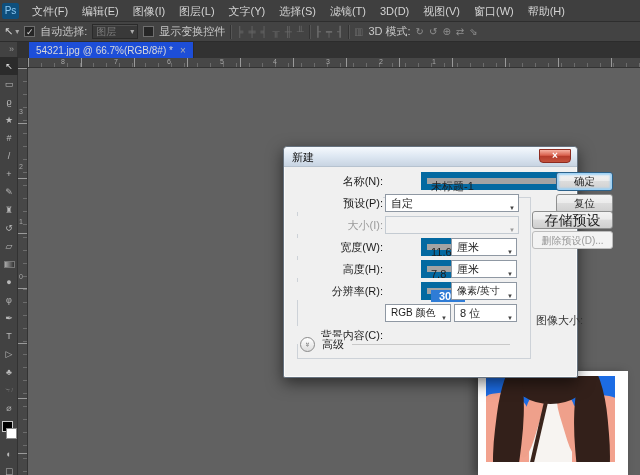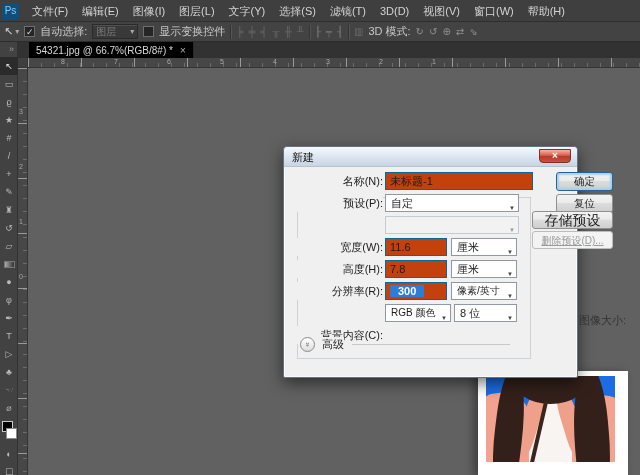--- a/index.html
+++ b/index.html
@@ -17,21 +17,21 @@
   .ob-caret { font-size:8px; color:#aaa; }
   .cb { width:11px; height:11px; background:#262626; border:1px solid #6e6e6e; color:#d8d8d8; font-size:9px; line-height:10px; text-align:center; }
   .ob-label { color:#c8c8c8; font-size:11px; white-space:nowrap; }
   .ob-drop { width:46px; height:15px; background:#393939; border:1px solid #2a2a2a; box-shadow:0 1px 0 #4f4f4f inset; color:#7d7d7d; font-size:10px; display:flex; align-items:center; justify-content:space-between; padding:0 3px;gap:14px; }
   .sep { width:1px; height:14px; background:#333; box-shadow:1px 0 0 #555; }
   .obi { color:#8f8f8f; font-size:10px; line-height:18px; }
   .obi.dim { color:#6a6a6a; }
 
   
   .tabbar { position:absolute; left:18px; top:42px; width:622px; height:16px; background:#323232; z-index:4; }
-  .tab { position:absolute; left:11px; top:0; height:16px; background:#000000; border-right:1px solid #2a2a2a; display:flex; align-items:center; gap:7px; padding:0 7px; }
+  .tab { position:absolute; left:11px; top:0; height:16px; background:#1d4ed8; border-right:1px solid #2a2a2a; display:flex; align-items:center; gap:7px; padding:0 7px; }
   .tab-title { color:#d8d8d8; font-size:10px; white-space:nowrap; }
   .tab-close { color:#b0b0b0; font-size:10px; }
 
   
   .toolcol { position:absolute; left:0; top:42px; width:18px; height:433px; background:#424242; border-right:1px solid #323232; z-index:4; }
   .tc-collapse { color:#9a9a9a; font-size:9px; text-align:right; padding:2px 3px 3px 0; }
   .tool { width:18px; height:18px; display:flex; align-items:center; justify-content:center; color:#b9b9b9; font-size:9px; }
   .tool.selected { background:#2b2b2b; color:#e8e8e8; }
   .grad-chip { width:11px; height:7px; background:linear-gradient(90deg,#aaa,#333); border:1px solid #777; }
   .swatches { position:relative; width:18px; height:24px; margin-top:4px; }
@@ -63,34 +63,34 @@
   .hair-l { left:7%; top:-12%; width:22%; height:150%; background:#33201a; border-radius:40% 60% 30% 50%; transform:rotate(7deg); }
   .hair-r { right:5%; top:-12%; width:27%; height:160%; background:#33201a; border-radius:60% 40% 50% 30%; transform:rotate(-5deg); }
   .strand { left:39%; top:28%; width:3%; height:85%; background:#3a241c; transform:rotate(13deg); }
 
   
   .dialog { position:absolute; left:283px; top:146px; width:295px; height:232px; background:#f0f0f0; border:1px solid #66727f; border-radius:4px 4px 2px 2px; box-shadow:0 5px 16px rgba(0,0,0,.55), inset 0 0 0 1px rgba(255,255,255,.65); z-index:10; font-size:11px; color:#1d1d1d; }
   .ttl { position:absolute; left:0; top:0; right:0; height:20px; background:linear-gradient(#f5f9fd,#dde7f2 50%,#c8d4e2); border-radius:4px 4px 0 0; border-bottom:1px solid #b6c2cf; }
   .ttl-text { position:absolute; left:8px; top:3px; font-size:11px; color:#111; }
   .dlg-close { position:absolute; right:6px; top:2px; width:32px; height:14px; background:linear-gradient(#f6b1a2,#d9604d 45%,#b53a2a 50%,#c4523d); border:1px solid #8d2b20; border-radius:0 0 4px 4px; color:#fff; font-size:10px; font-weight:bold; text-align:center; line-height:12px; }
   .lbl { position:absolute; left:2px; width:97px; text-align:right; line-height:18px; background:#f0f0f0; white-space:nowrap; }
-  .tbx { position:absolute; height:18px; background:#c2410c; border:1px solid #0369a1; line-height:16px; padding:0 4px; }
+  .tbx { position:absolute; height:18px; background:#a3a3a3; border:6px solid #0369a1; line-height:16px; padding:0 4px;margin-left:36px; }
   .tbx .selval { background:#2f7cd6; color:#fff; padding:0 8px;font-weight:bold; }
   .dsel { position:absolute; height:18px; background:#fff; border:1px solid #8f98a3; line-height:16px; padding:0 14px 0 5px; white-space:nowrap; }
   .dsel .crt { position:absolute; right:3px; top:5px; font-size:6px; color:#444; }
   .dsel.disabled { background:#f2f2f2; border-color:#c4cbd2; color:#9a9a9a; }
   .btn { position:absolute; background:linear-gradient(#f3f3f3,#ebebeb 45%,#dcdcdc 50%,#cfcfcf); border:1px solid #8e8f8f; border-radius:3px; font-size:10.5px; text-align:center; line-height:17px; color:#1d1d1d; }
   .btn.focus { border-color:#2c628b; box-shadow:inset 0 0 2px 2px #9ed1f5; }
-  .btn.disabled { color:#9a9a9a; background:#f3f3f3; border-color:#bcbcbc;text-decoration:underline; }
+  .btn.disabled { color:#9a9a9a; background:#f3f3f3; border-color:#bcbcbc; }
   .grpbox { position:absolute; left:13px; top:50px; width:234px; height:162px; border:1px solid #cdd2d8; }
   .advbtn { position:absolute; left:16px; top:190px; width:15px; height:15px; border:1px solid #8a8a8a; border-radius:50%; background:linear-gradient(#fff,#ddd); color:#555; font-size:8px; text-align:center; line-height:13px; }
   .advbtn span { display:inline-block; transform:rotate(90deg); }
   .advlbl { position:absolute; left:38px; top:190px; line-height:15px; background:#f0f0f0; }
   .advline { position:absolute; left:68px; top:197px; width:158px; height:1px; background:#c9c9c9; }
-  .imgsz { position:absolute; left:252px; width:90px; text-align:right; color:#333; }
+  .imgsz { position:absolute; left:252px; width:90px; text-align:left; color:#333; }
 </style>
 </head>
 <body>
 
 <div class="canvas"></div>
 
 <div class="doc">
   <div class="photo">
     <div class="jk-l"></div>
     <div class="jk-r"></div>
@@ -262,20 +262,21 @@
 
   <div class="lbl" style="top:25px">名称(N):</div>
   <div class="tbx" style="left:101px; top:25px; width:148px">未标题-1</div>
 
   <div class="lbl" style="top:47px">预设(P):</div>
   <div class="dsel" style="left:101px; top:47px; width:134px">
     <span>自定</span>
     <span class="crt">▼</span>
   </div>
 
+  <div class="lbl" style="top:69px; color:#9a9a9a">大小(I):</div>
   <div class="dsel disabled" style="left:101px; top:69px; width:134px">
     <span></span>
     <span class="crt" style="color:#9a9a9a">▼</span>
   </div>
 
   <div class="lbl" style="top:91px">宽度(W):</div>
   <div class="tbx" style="left:101px; top:91px; width:62px">11.6</div>
   <div class="dsel" style="left:167px; top:91px; width:66px">
     <span>厘米</span>
     <span class="crt">▼</span>

